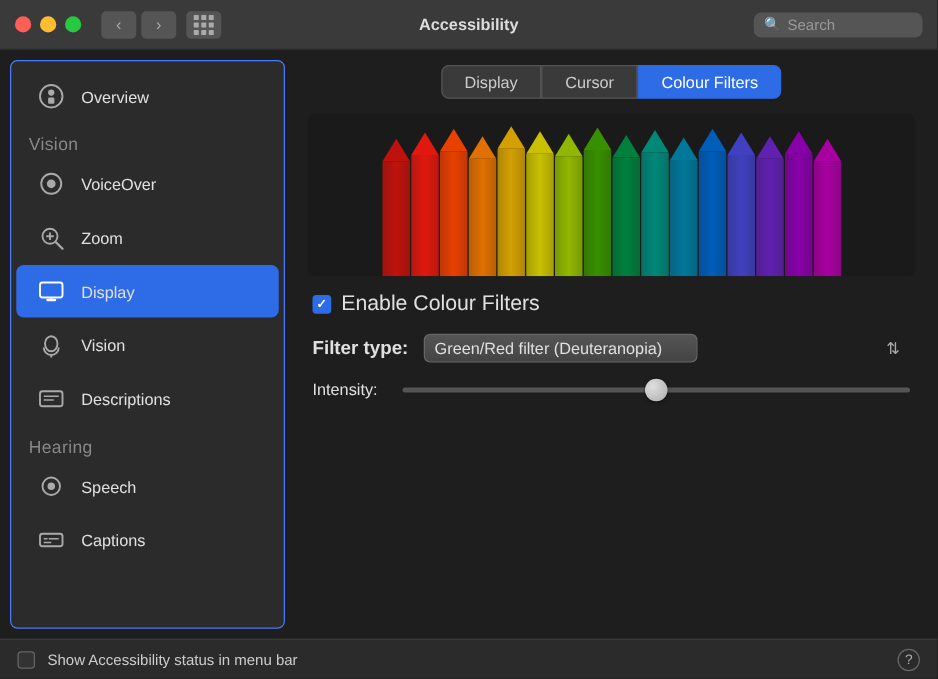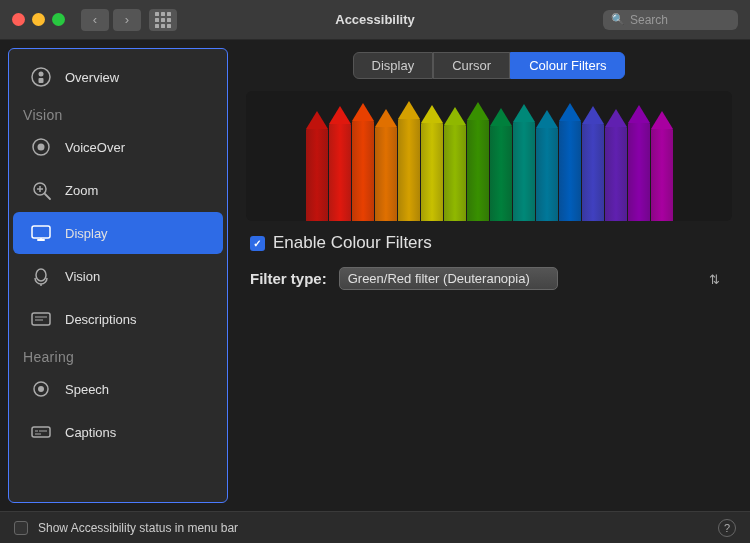--- a/index.html
+++ b/index.html
@@ -603,20 +603,28 @@
 
       <div class="filter-row">
         <span class="filter-label">Filter type:</span>
         <div class="filter-select-wrapper">
           <select class="filter-select">
           <option value="Greyscale">Greyscale</option><option value="Red/Green filter (Protanopia)">Red/Green filter (Protanopia)</option><option value="Green/Red filter (Deuteranopia)" selected="">Green/Red filter (Deuteranopia)</option><option value="Blue/Yellow filter (Tritanopia)">Blue/Yellow filter (Tritanopia)</option><option value="Greyscale Inverted">Greyscale Inverted</option><option value="Invert Colours">Invert Colours</option></select>
           <span class="filter-select-arrow">⇅</span>
         </div>
       </div>
 
+      <div class="intensity-row">
+        <span class="intensity-label">Intensity:</span>
+        <div class="slider-wrapper">
+          <div class="slider-track">
+            <div class="slider-thumb"></div>
+          </div>
+        </div>
+      </div>
 
     </div>
 
   </div>
 </div>
 
 <div class="bottom-bar">
   <div class="bottom-checkbox"></div>
   <span class="bottom-label">Show Accessibility status in menu bar</span>
   <div class="bottom-help">?</div>

